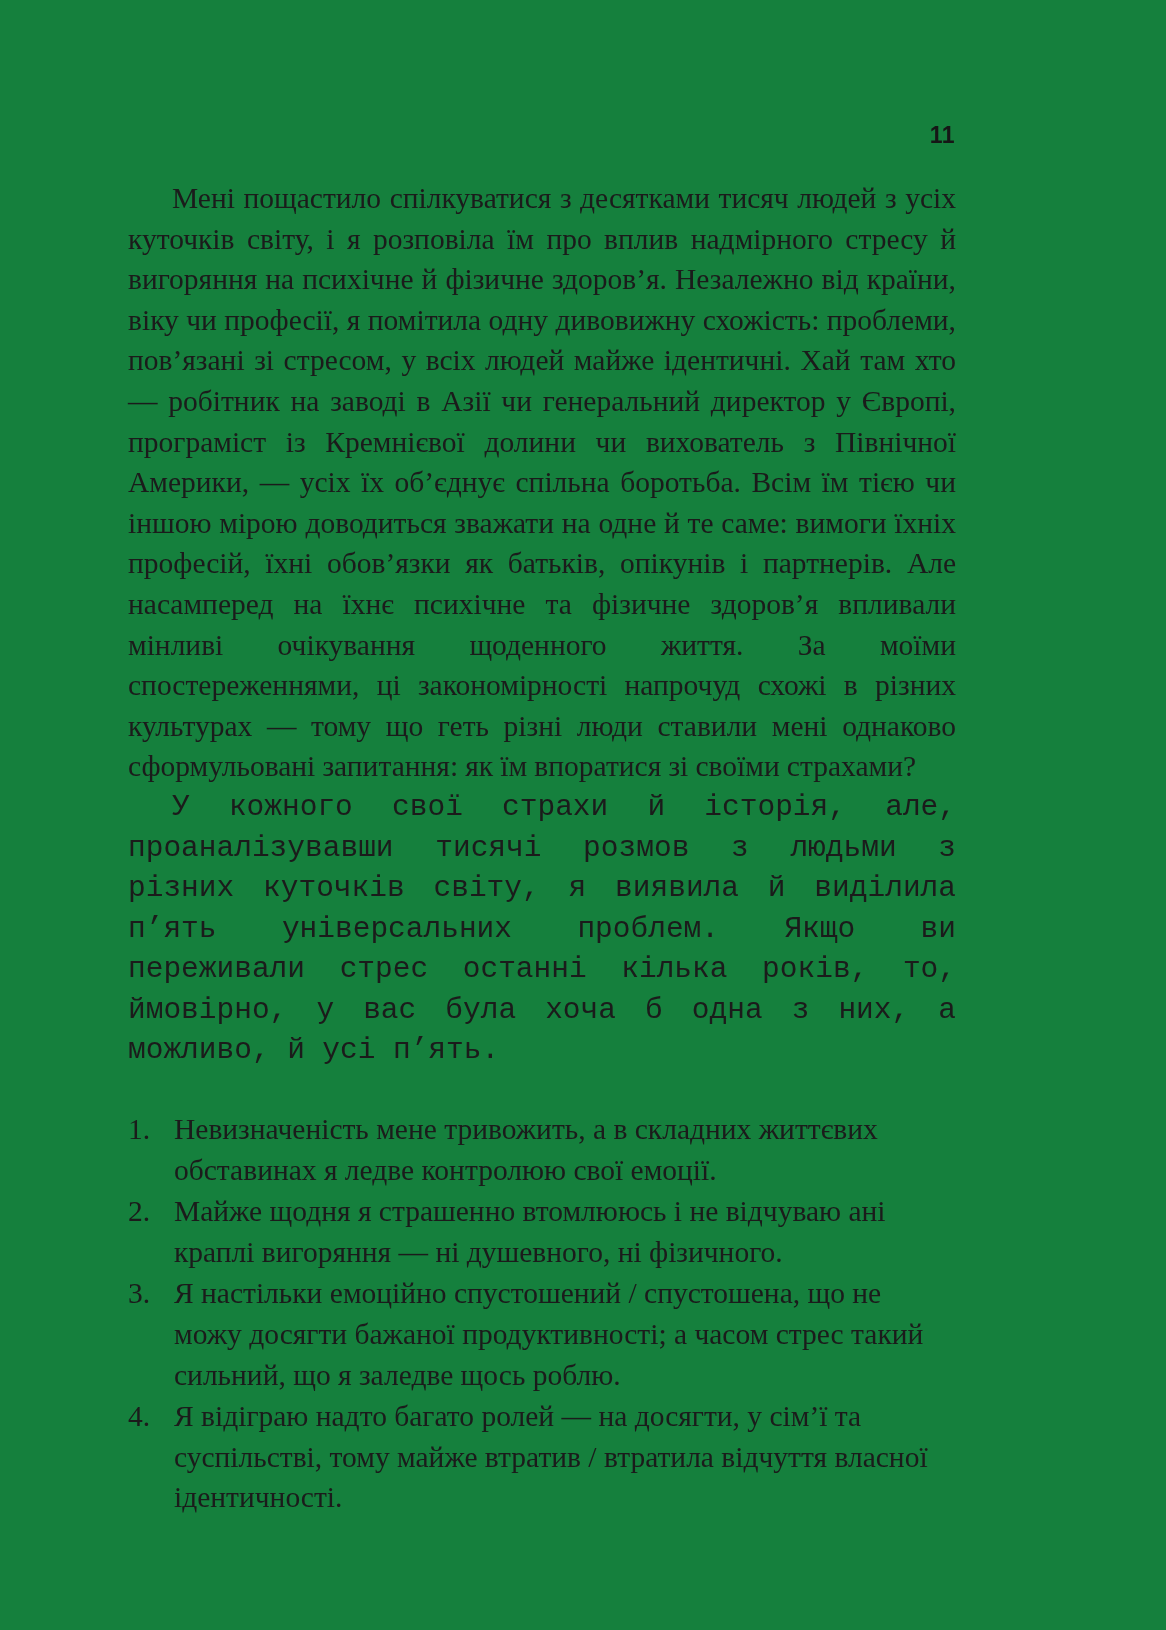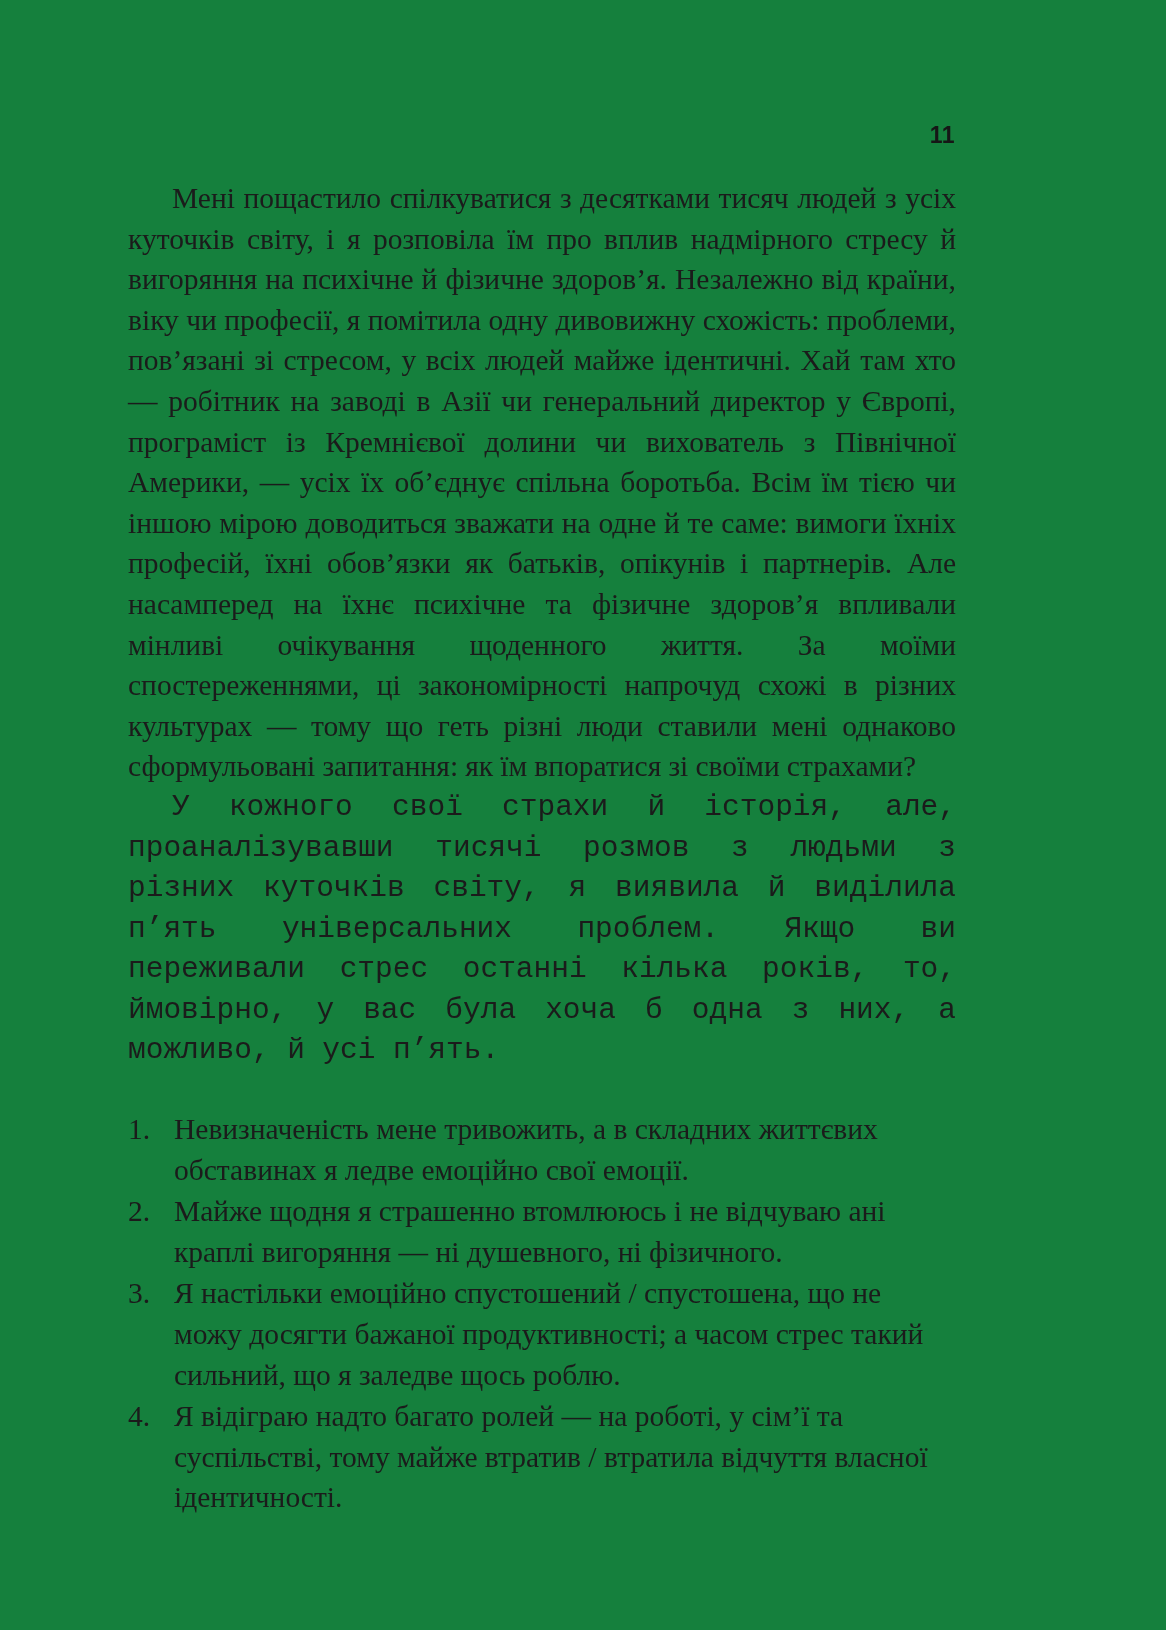--- a/index.html
+++ b/index.html
@@ -107,34 +107,34 @@
   <div class="textblock">
 
     <p class="body-par">Мені пощастило спілкуватися з десятками тисяч людей з усіх куточків світу, і я розповіла їм про вплив надмірного стресу й вигоряння на психічне й фізичне здоров’я. Незалежно від країни, віку чи професії, я помітила одну дивовижну схожість: проблеми, пов’язані зі стресом, у всіх людей майже ідентичні. Хай там хто — робітник на заводі в Азії чи генеральний директор у Європі, програміст із Кремнієвої долини чи вихователь з Північної Америки, — усіх їх об’єднує спільна боротьба. Всім їм тією чи іншою мірою доводиться зважати на одне й те саме: вимоги їхніх професій, їхні обов’язки як батьків, опікунів і партнерів. Але насамперед на їхнє психічне та фізичне здоров’я впливали мінливі очікування щоденного життя. За моїми спостереженнями, ці закономірності напрочуд схожі в різних культурах — тому що геть різні люди ставили мені однаково сформульовані запитання: як їм впоратися зі своїми страхами?</p>
 
     <p class="body-par">У кожного свої страхи й історія, але, проаналізувавши тисячі розмов з людьми з різних куточків світу, я виявила й виділила п’ять універсальних проблем. Якщо ви переживали стрес останні кілька років, то, ймовірно, у вас була хоча б одна з них, а можливо, й усі п’ять.</p>
 
     <ol class="problem-list">
 
       <li>
         <span class="marker">1.</span>
-        <span class="item-text">Невизначеність мене тривожить, а в складних життєвих обставинах я ледве емоційно свої емоції.</span>
+        <span class="item-text">Невизначеність мене тривожить, а в складних життєвих обставинах я ледве контролюю свої емоції.</span>
       </li>
 
       <li>
         <span class="marker">2.</span>
         <span class="item-text">Майже щодня я страшенно втомлююсь і не відчуваю ані краплі вигоряння — ні душевного, ні фізичного.</span>
       </li>
 
       <li>
         <span class="marker">3.</span>
         <span class="item-text">Я настільки емоційно спустошений / спустошена, що не можу досягти бажаної продуктивності; а часом стрес такий сильний, що я заледве щось роблю.</span>
       </li>
 
       <li>
         <span class="marker">4.</span>
-        <span class="item-text">Я відіграю надто багато ролей — на роботі, у сім’ї та суспільстві, тому майже втратив / втратила відчуття власної ідентичності.</span>
+        <span class="item-text">Я відіграю надто багато ролей — на досягти, у сім’ї та суспільстві, тому майже втратив / втратила відчуття власної ідентичності.</span>
       </li>
 
     </ol>
 
   </div>
 </div>
 
 </body></html>

